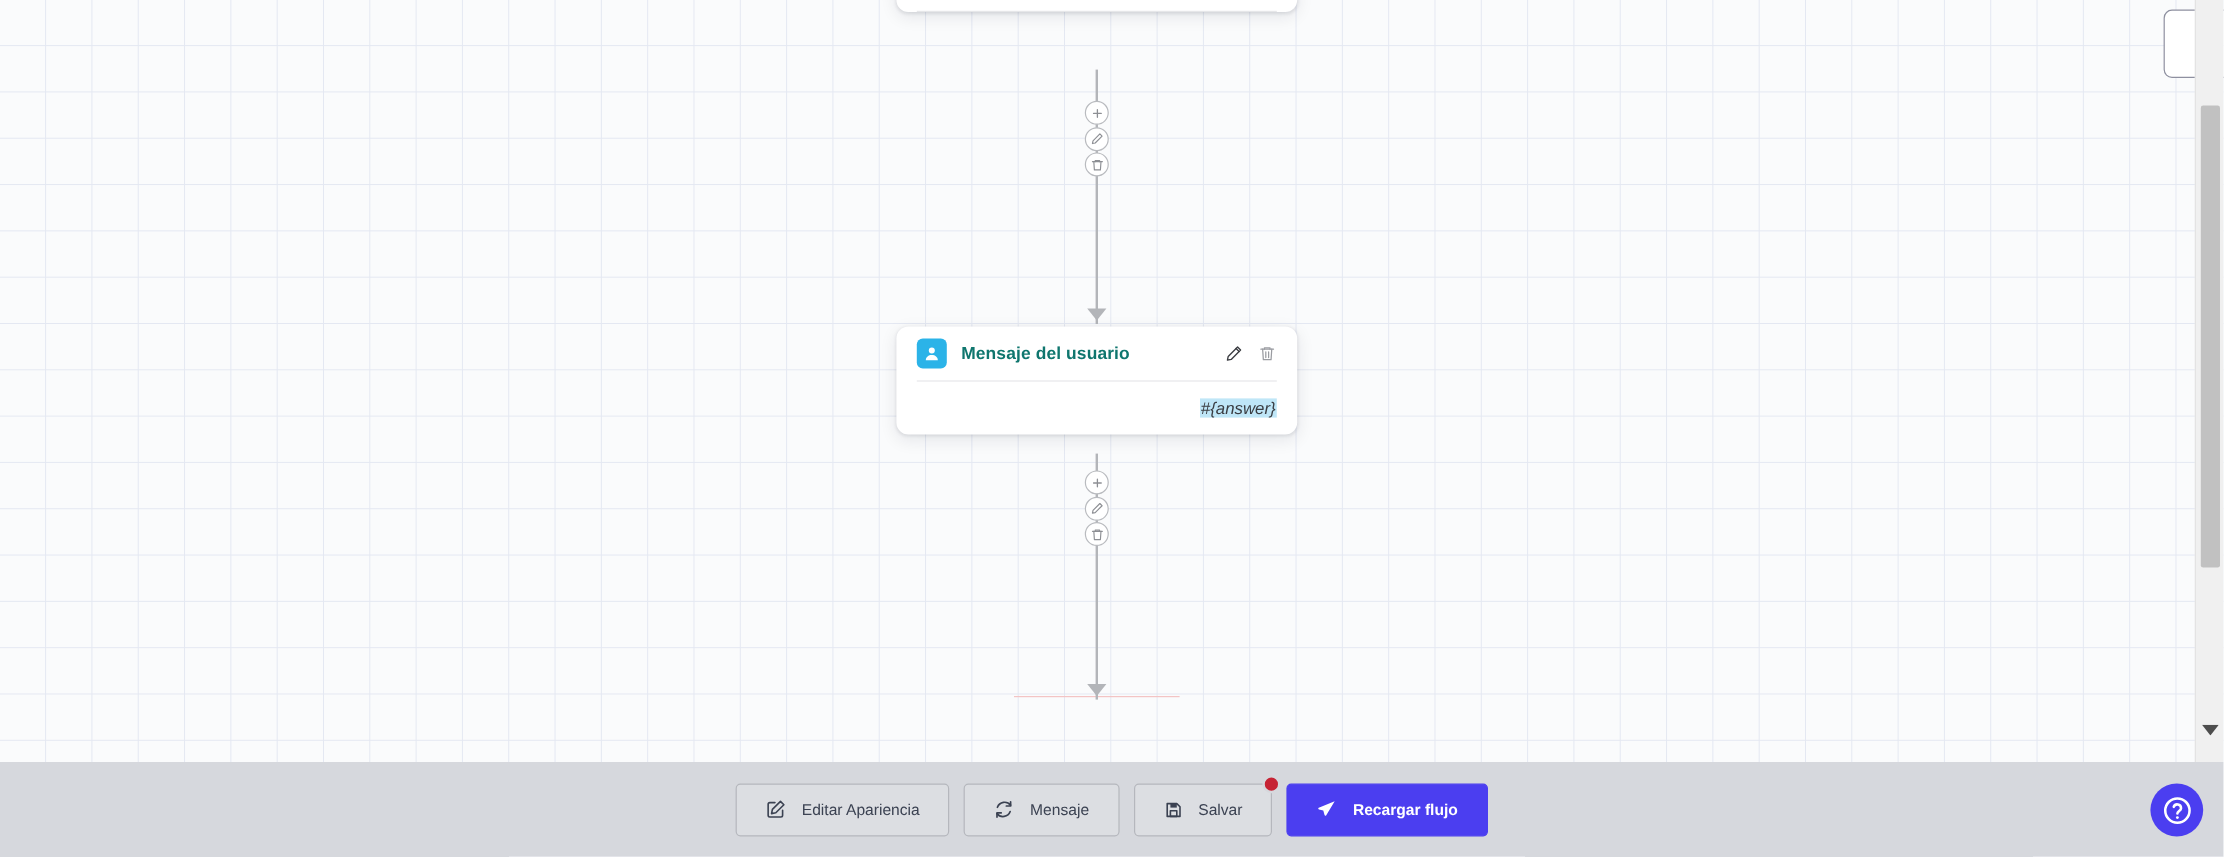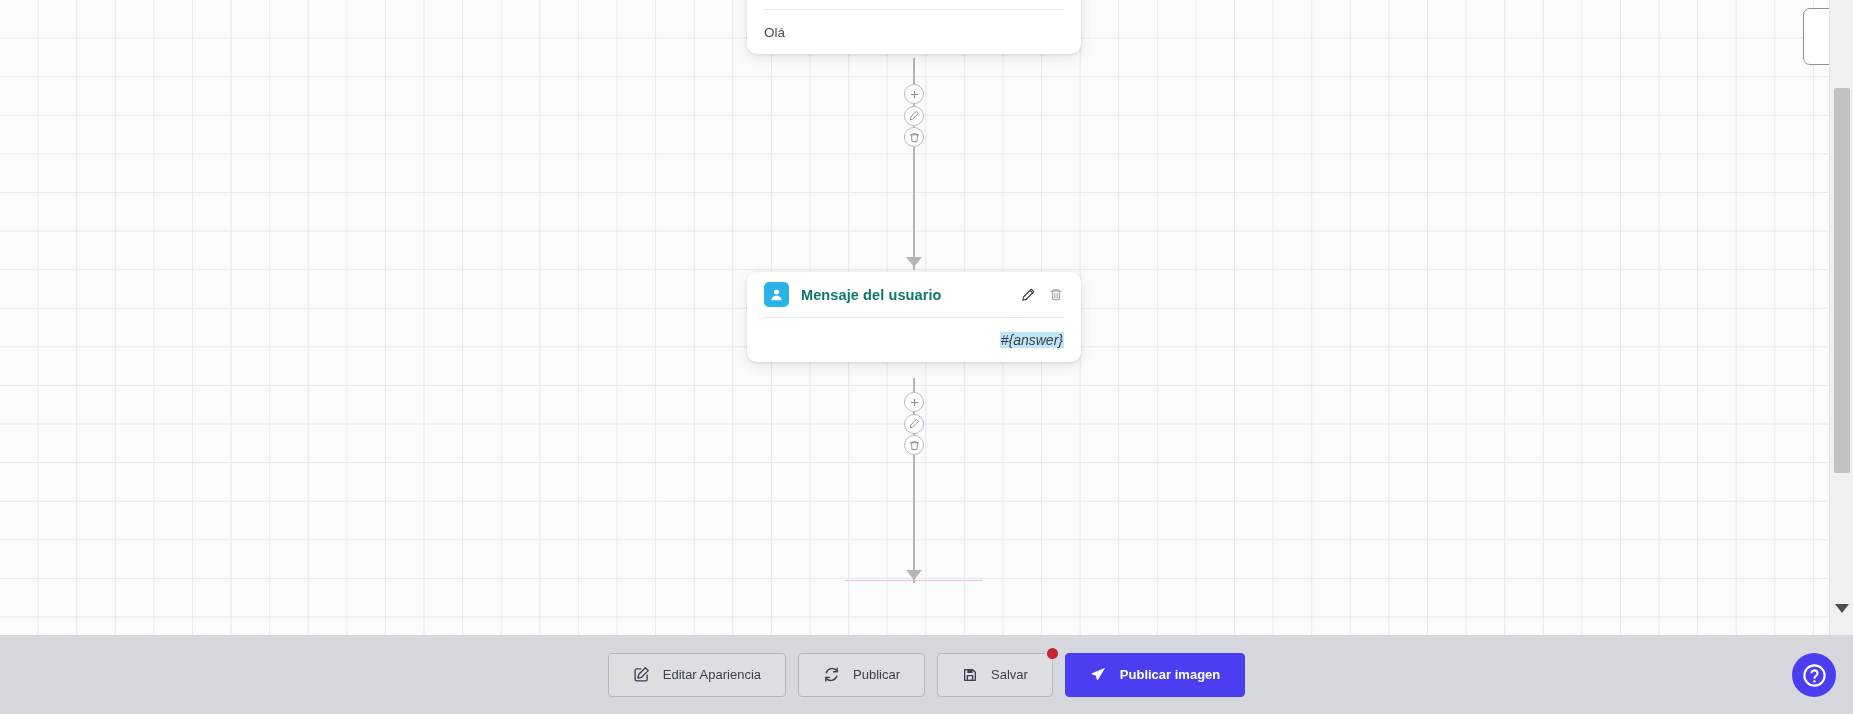--- a/index.html
+++ b/index.html
@@ -262,23 +262,20 @@
     <div class="arrowhead" style="left:906px; top:257px;"></div>
 
     <div class="connector" style="left:913px; top:378px; height:205px;"></div>
     <div class="arrowhead" style="left:906px; top:570px;"></div>
 
     <div class="node" style="left:747px; top:-36px;">
       <div class="node-head">
         
         
         
-      </div>
-      <div class="node-body">
-        <span>Olá</span>
       </div>
     </div>
 
     <div class="edge-buttons" style="left:904px; top:84px;">
       <div class="edge-btn">
         <svg width="11" height="11" viewBox="0 0 24 24" fill="none" stroke="#8d8f94" stroke-width="2.4" stroke-linecap="round">
           <path d="M12 5v14M5 12h14"></path>
         </svg>
       </div>
       <div class="edge-btn">
@@ -372,21 +369,21 @@
 
     <div class="tb-btn">
       <span>
         <svg width="17" height="17" viewBox="0 0 24 24" fill="none" stroke="#3b4252" stroke-width="2" stroke-linecap="round" stroke-linejoin="round">
           <path d="M20 7a9 9 0 00-15.5 2.5"></path>
             <path d="M20 3v5h-5"></path>
           <path d="M4 17a9 9 0 0015.5-2.5"></path>
             <path d="M4 21v-5h5"></path>
         </svg>
       </span>
-      <span>Publicar</span>
+      <span>Mensaje</span>
     </div>
 
     <div class="tb-btn">
       <span>
         <svg width="16" height="16" viewBox="0 0 24 24" fill="none" stroke="#3b4252" stroke-width="2" stroke-linecap="round" stroke-linejoin="round">
           <path d="M4 4h12l4 4v12H4z"></path>
           <rect x="8" y="4" width="8" height="5" fill="#3b4252" stroke="none"></rect>
           <rect x="8" y="13" width="8" height="7"></rect>
         </svg>
       </span>
@@ -394,21 +391,21 @@
       <span class="notif-dot"></span>
     </div>
 
 
     <div class="tb-btn primary">
       <span>
         <svg width="17" height="17" viewBox="0 0 24 24" fill="#ffffff">
           <path d="M21.5 2.5L2.8 10.2c-.9.4-.8 1.7.2 1.9l5.1 1.2 1.5 5.4c.3 1 1.6 1.1 2 .2L21.5 2.5z"></path>
         </svg>
       </span>
-      <span>Publicar imagen</span>
+      <span>Recargar flujo</span>
     </div>
 
   </div>
 
   <div class="help-fab">
     <span>
       <svg width="27" height="27" viewBox="0 0 24 24" fill="none" stroke="#ffffff" stroke-width="1.9" stroke-linecap="round">
         <circle cx="12" cy="12" r="9"></circle>
         <path d="M9.3 9.2a2.8 2.8 0 015.4 1c0 1.9-2.7 2.3-2.7 4"></path>
         <circle cx="12" cy="17.2" r="1.05" fill="#ffffff" stroke="none"></circle>

